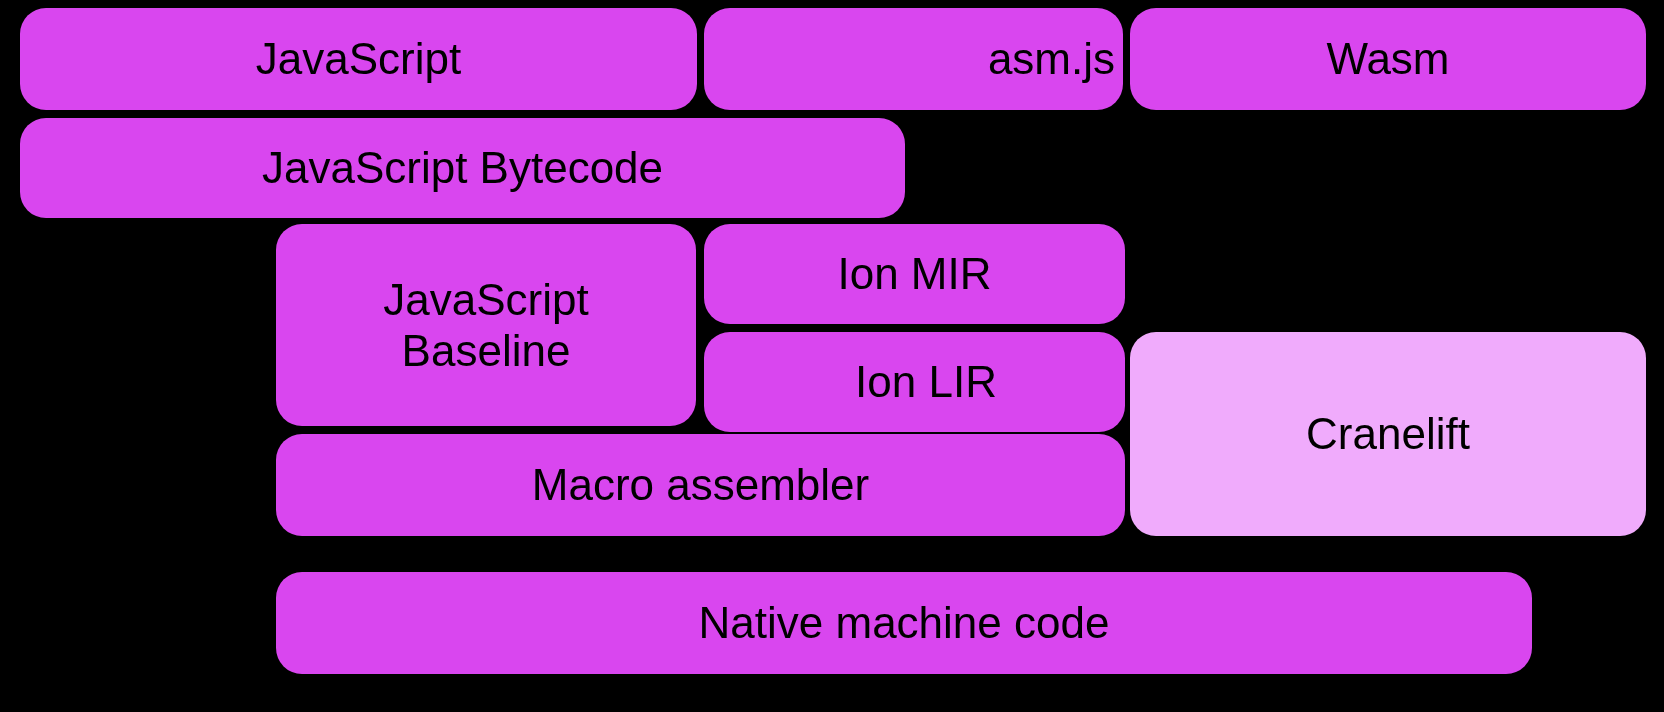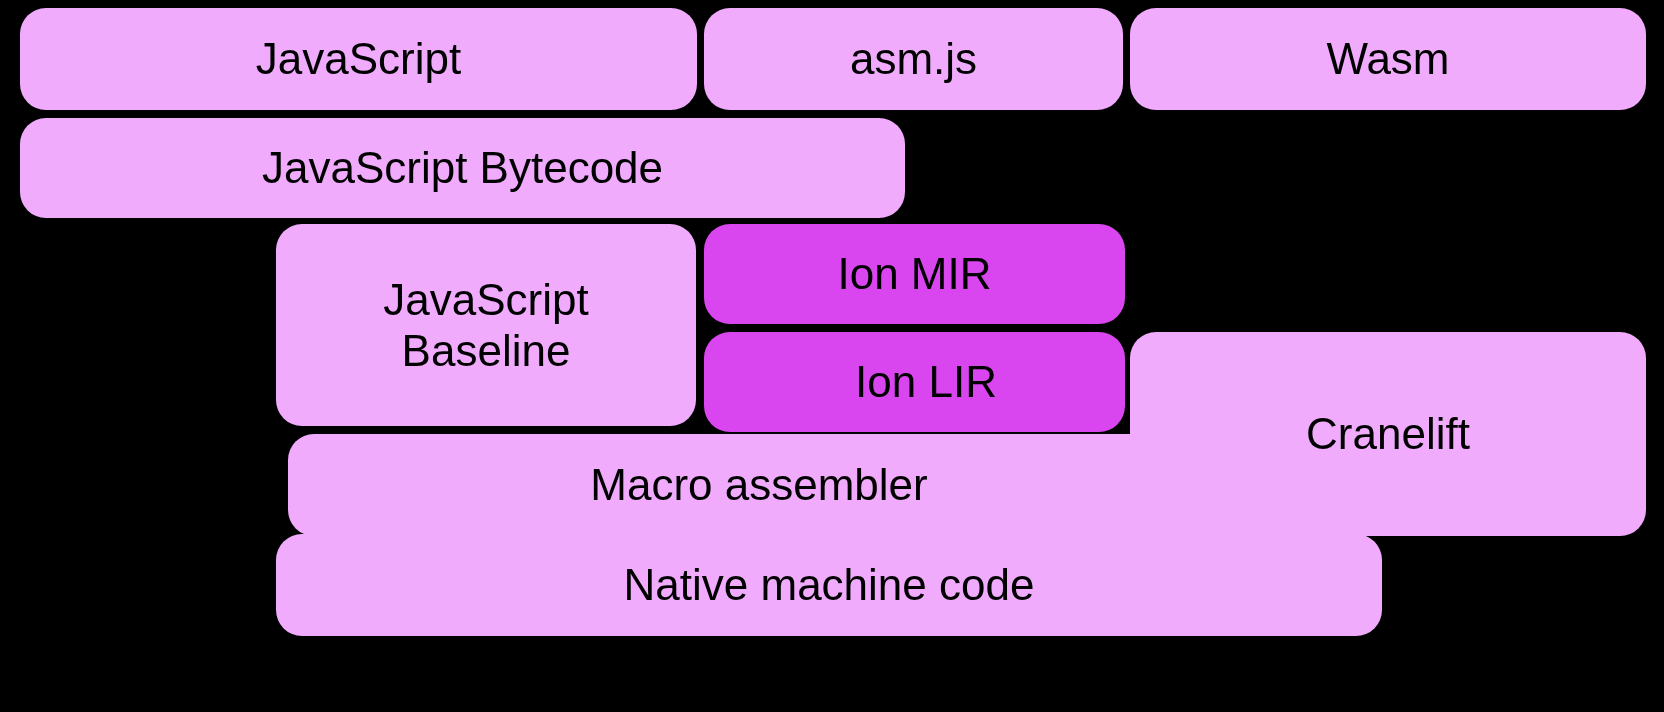--- a/index.html
+++ b/index.html
@@ -29,42 +29,42 @@
     font-weight: 400;
     line-height: 1.16;
     letter-spacing: 0px;
     padding: 0 8px;
     user-select: none;
   }
   .node .label {
     display: block;
     white-space: pre-line;
   }
-  .fill-white  { background: #f0abfc; }
+  .fill-white  { background: #d946ef; }
   .fill-gray   { background: #e9e9e9; }
   .fill-green  { background: #d946ef; }
   .fill-red    { background: #f0abfc; }
 
   
   #n-javascript        { left:  20px; top:   8px; width: 677px; height: 102px; }
-  #n-asmjs             { left: 704px; top:   8px; width: 419px; height: 102px; }
+  #n-asmjs             { left: 704px; top:   8px; width: 419px; height: 102px; justify-content: flex-end; }
   #n-wasm             { left: 1130px; top:   8px; width: 516px; height: 102px; justify-content: center; }
 
   
   #n-js-bytecode       { left:  20px; top: 118px; width: 885px; height: 100px; }
   #n-baldrmonkey       { left: 920px; top: 118px; width: 412px; height: 100px; }
 
   
   #n-interpreter       { left:  20px; top: 224px; width: 247px; height: 314px; }
   #n-js-baseline       { left: 276px; top: 224px; width: 420px; height: 202px; }
   #n-ion-mir           { left: 704px; top: 224px; width: 421px; height: 100px; }
   #n-ion-lir           { left: 704px; top: 332px; width: 421px; height: 100px; padding-left: 31px; }
   #n-cranelift        { left: 1130px; top: 332px; width: 516px; height: 204px; }
-  #n-macro-assembler   { left: 288px; top: 434px; width: 942px; height: 102px; }
-  #n-native-code       { left: 276px; top: 534px; width: 1106px; height: 102px; }
+  #n-macro-assembler   { left: 276px; top: 434px; width: 849px; height: 102px; }
+  #n-native-code       { left: 276px; top: 572px; width: 1256px; height: 102px; }
 </style>
 </head>
 <body>
 
 <div id="diagram">
 
   <div class="node fill-white" id="n-javascript">
     <span class="label">JavaScript</span>
   </div>
 

